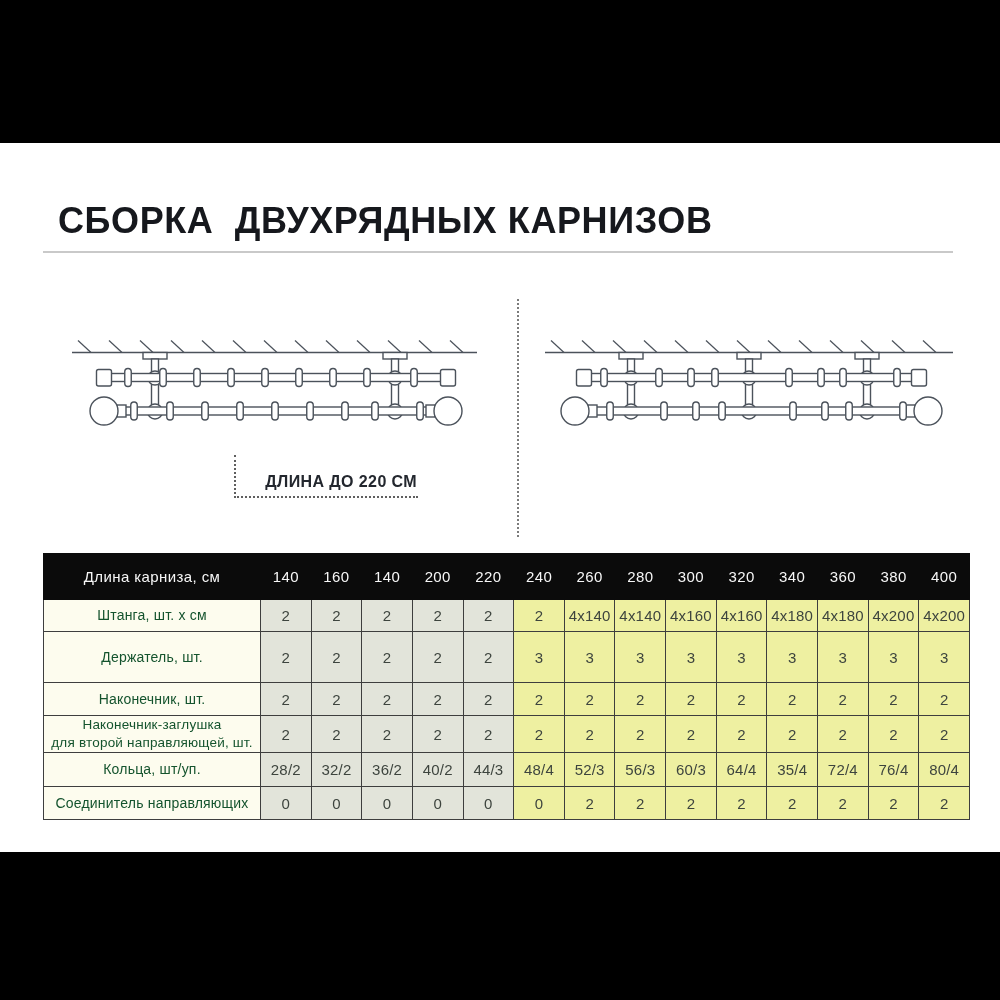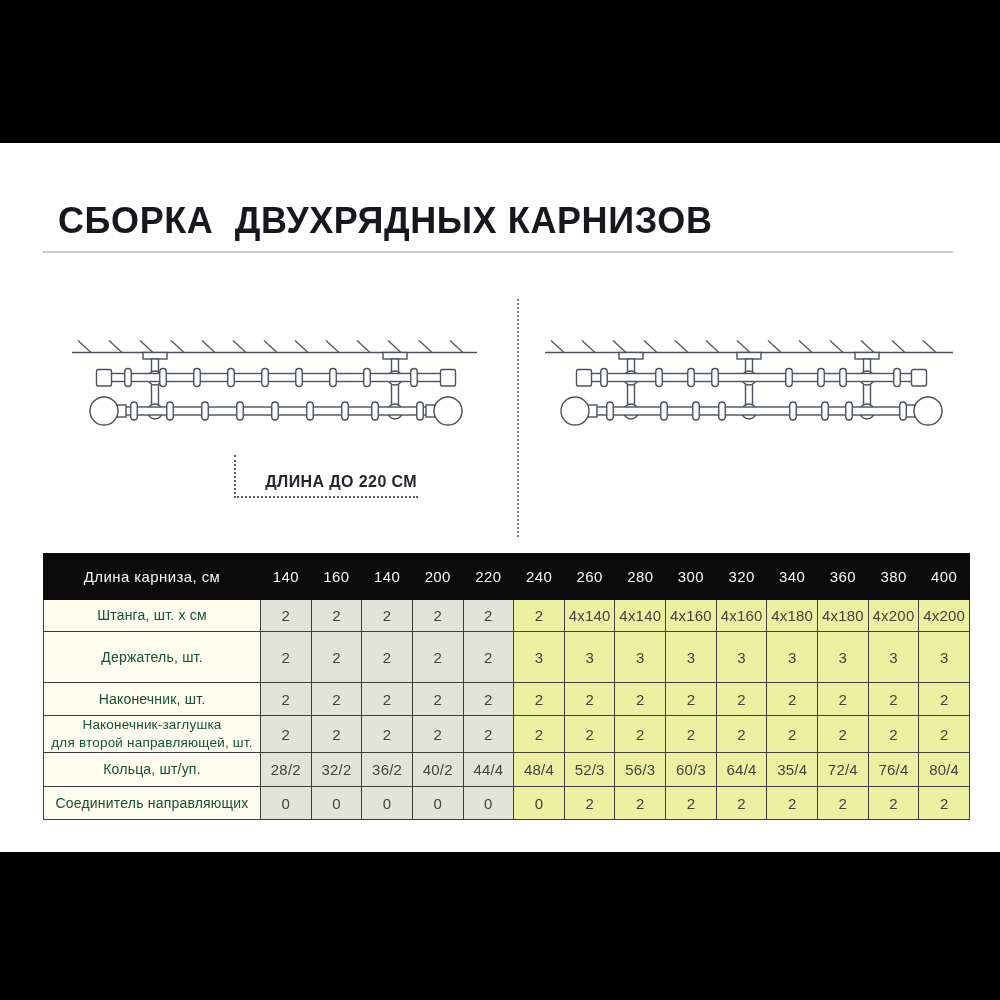--- a/index.html
+++ b/index.html
@@ -273,21 +273,21 @@
             <td class="y">2</td>
             <td class="y">2</td>
             <td class="y">2</td>
           </tr>
           <tr style="height: 34px;">
             <th>Кольца, шт/уп.</th>
             <td class="g">28/2</td>
             <td class="g">32/2</td>
             <td class="g">36/2</td>
             <td class="g">40/2</td>
-            <td class="g">44/4</td>
+            <td class="g">44/3</td>
             <td class="y">48/4</td>
             <td class="y">52/3</td>
             <td class="y">56/3</td>
             <td class="y">60/3</td>
             <td class="y">64/4</td>
             <td class="y">35/4</td>
             <td class="y">72/4</td>
             <td class="y">76/4</td>
             <td class="y">80/4</td>
           </tr>

